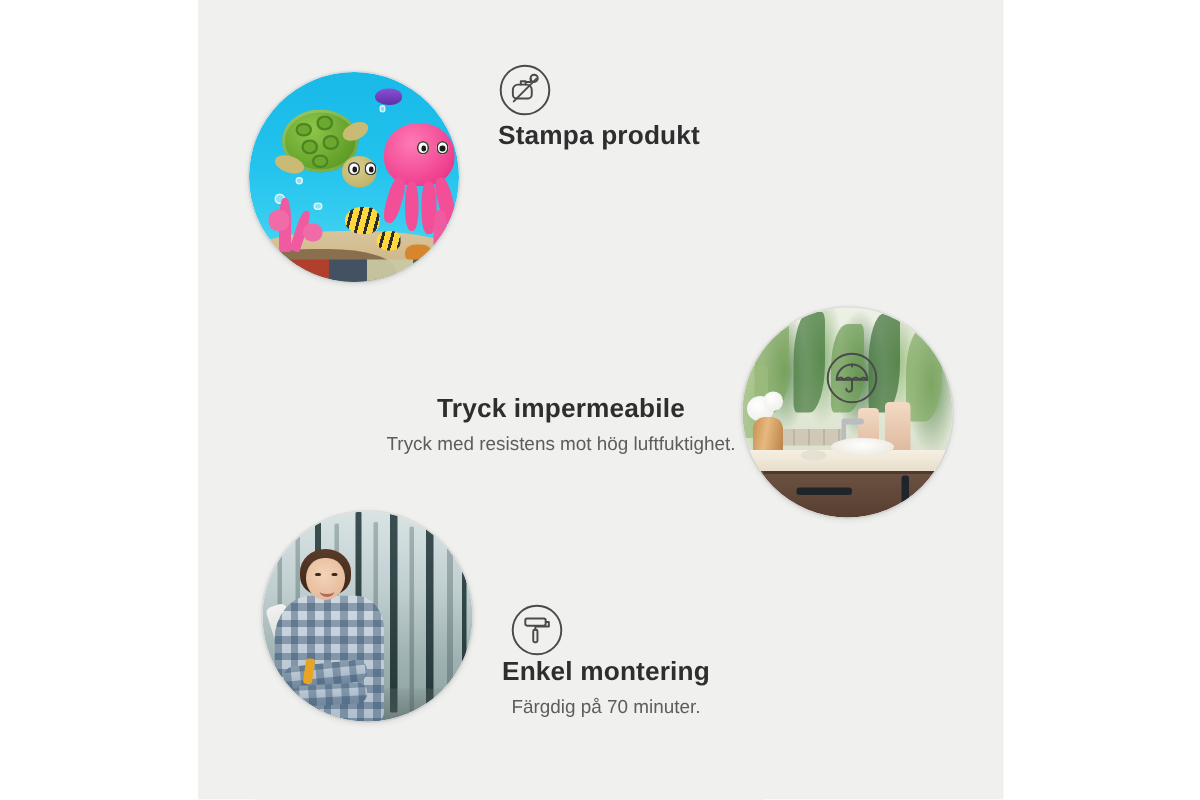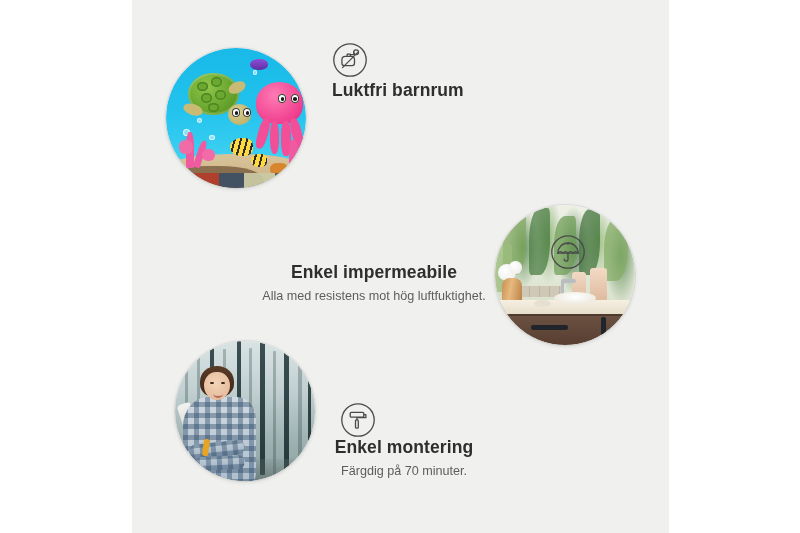--- a/index.html
+++ b/index.html
@@ -322,21 +322,21 @@
         <circle cx="18" cy="18" r="16.2"></circle>
         <path d="M12.5 23.6 h7.6 a2.4 2.4 0 0 0 2.4-2.4 v-3.4 a3.4 3.4 0 0 0-3.4-3.4 h-5.8 a3.4 3.4 0 0 0-3.4 3.4 v3.4 a2.4 2.4 0 0 0 2.4 2.4 z"></path>
         <path d="M15.2 14.4 v-2.2 h3.2 v2.2"></path>
         <path d="M18.6 12.6 h3.2 v-2.2"></path>
         <circle cx="24.1" cy="10.2" r="2.4"></circle>
         <path d="M10.5 25.6 L25.5 10.6"></path>
       </svg>
     </div>
 
     <div class="feature-text" style="left:200px; top:80px; width:296px;">
-      <div class="feature-title">Luktfri barnrum</div>
+      <div class="feature-title">Stampa produkt</div>
     </div>
 
     <div class="photo-circle" style="left:363px; top:205px; width:140px; height:140px;">
       <div class="photo-inner">
         <div class="bt-wall"></div>
         <div class="bt-leaf" style="left:6%; top:6%; width:16%; height:44%; background:#7fa85f;"></div>
         <div class="bt-leaf" style="left:24%; top:2%; width:15%; height:48%; background:#477a3f;"></div>
         <div class="bt-leaf" style="left:42%; top:8%; width:16%; height:42%; background:#6d9c55;"></div>
         <div class="bt-leaf" style="left:60%; top:3%; width:15%; height:47%; background:#3f7039;"></div>
         <div class="bt-leaf" style="left:78%; top:9%; width:17%; height:45%; background:#85ad66;"></div>
@@ -363,22 +363,22 @@
       <svg viewBox="0 0 36 36" fill="none" stroke="#4a4a4a" stroke-width="1.3" stroke-linecap="round" stroke-linejoin="round">
         <circle cx="18" cy="18" r="16.2"></circle>
         <path d="M7.8 19.2 a10.2 10.2 0 0 1 20.4 0 z"></path>
         <path d="M7.8 19.2 q2.55 -3.0 5.1 0 q2.55 -3.0 5.1 0 q2.55 -3.0 5.1 0 q2.55 -3.0 5.1 0"></path>
         <path d="M18 9.0 v1.3"></path>
         <path d="M18 19.2 v6.0 a1.9 1.9 0 0 1-3.8 0"></path>
       </svg>
     </div>
 
     <div class="feature-text" style="left:0px; top:262px; width:484px; text-align:center;">
-      <div class="feature-title">Enkel impermeabile</div>
-      <div class="feature-desc">Alla med resistens mot hög luftfuktighet.</div>
+      <div class="feature-title">Tryck impermeabile</div>
+      <div class="feature-desc">Tryck med resistens mot hög luftfuktighet.</div>
     </div>
 
     <div class="photo-circle" style="left:43px; top:341px; width:140px; height:140px;">
       <div class="photo-inner">
         <div class="fr-sky"></div>
         <div class="fr-tree faint" style="left:7%;  top:4%;  width:2.4%; height:92%;"></div>
         <div class="fr-tree faint" style="left:16%; top:0%;  width:2.0%; height:96%;"></div>
         <div class="fr-tree" style="left:25%; top:2%;  width:3.0%; height:94%;"></div>
         <div class="fr-tree faint" style="left:34%; top:6%;  width:2.2%; height:90%;"></div>
         <div class="fr-tree" style="left:44%; top:0%;  width:3.4%; height:96%;"></div>

